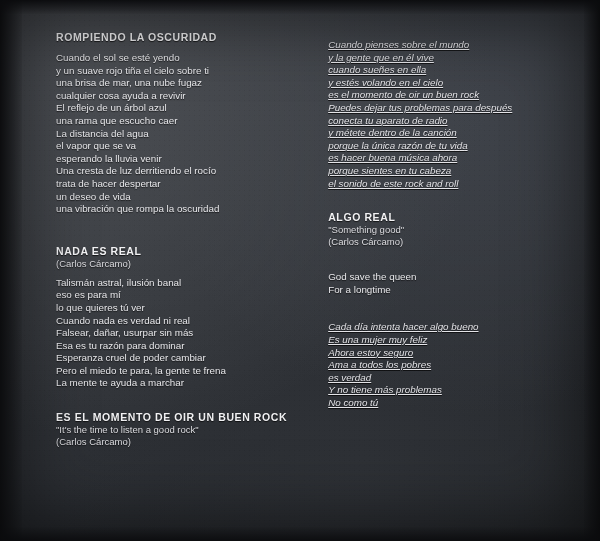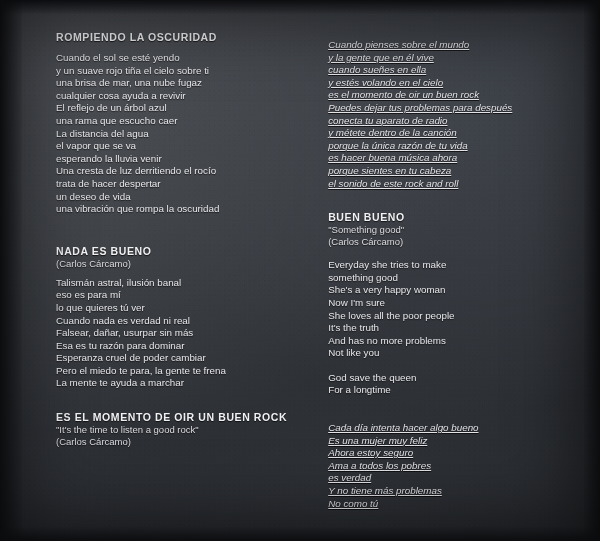--- a/index.html
+++ b/index.html
@@ -126,21 +126,21 @@
 un deseo de vida
 una vibración que rompa la oscuridad</p>
       </div>
 
       <div class="gap-sm"></div>
 
 
       <div class="gap-sm"></div>
 
       <div class="block">
-        <p class="song-title">NADA ES BUENO</p>
+        <p class="song-title">NADA ES REAL</p>
         <p class="credit">(Carlos Cárcamo)</p>
         <div class="gap-sm"></div>
         <p class="lyric">Talismán astral, ilusión banal
 eso es para mí
 lo que quieres tú ver
 Cuando nada es verdad ni real
 Falsear, dañar, usurpar sin más
 Esa es tu razón para dominar
 Esperanza cruel de poder cambiar
 Pero el miedo te para, la gente te frena
@@ -175,32 +175,24 @@
 y métete dentro de la canción
 porque la única razón de tu vida
 es hacer buena música ahora
 porque sientes en tu cabeza
 el sonido de este rock and roll</p>
       </div>
 
       <div class="gap-sm"></div>
 
       <div class="block">
-        <p class="song-title">BUEN BUENO</p>
+        <p class="song-title">ALGO REAL</p>
         <p class="song-sub quoted">"Something good"</p>
         <p class="credit">(Carlos Cárcamo)</p>
         <div class="gap-md"></div>
-        <p class="lyric">Everyday she tries to make
-something good
-She's a very happy woman
-Now I'm sure
-She loves all the poor people
-It's the truth
-And has no more problems
-Not like you</p>
         <div class="gap-md"></div>
         <p class="lyric">God save the queen
 For a longtime</p>
       </div>
 
       <div class="gap-md"></div>
 
       <div class="block">
         <p class="lyric italic">Cada día intenta hacer algo bueno
 Es una mujer muy feliz

